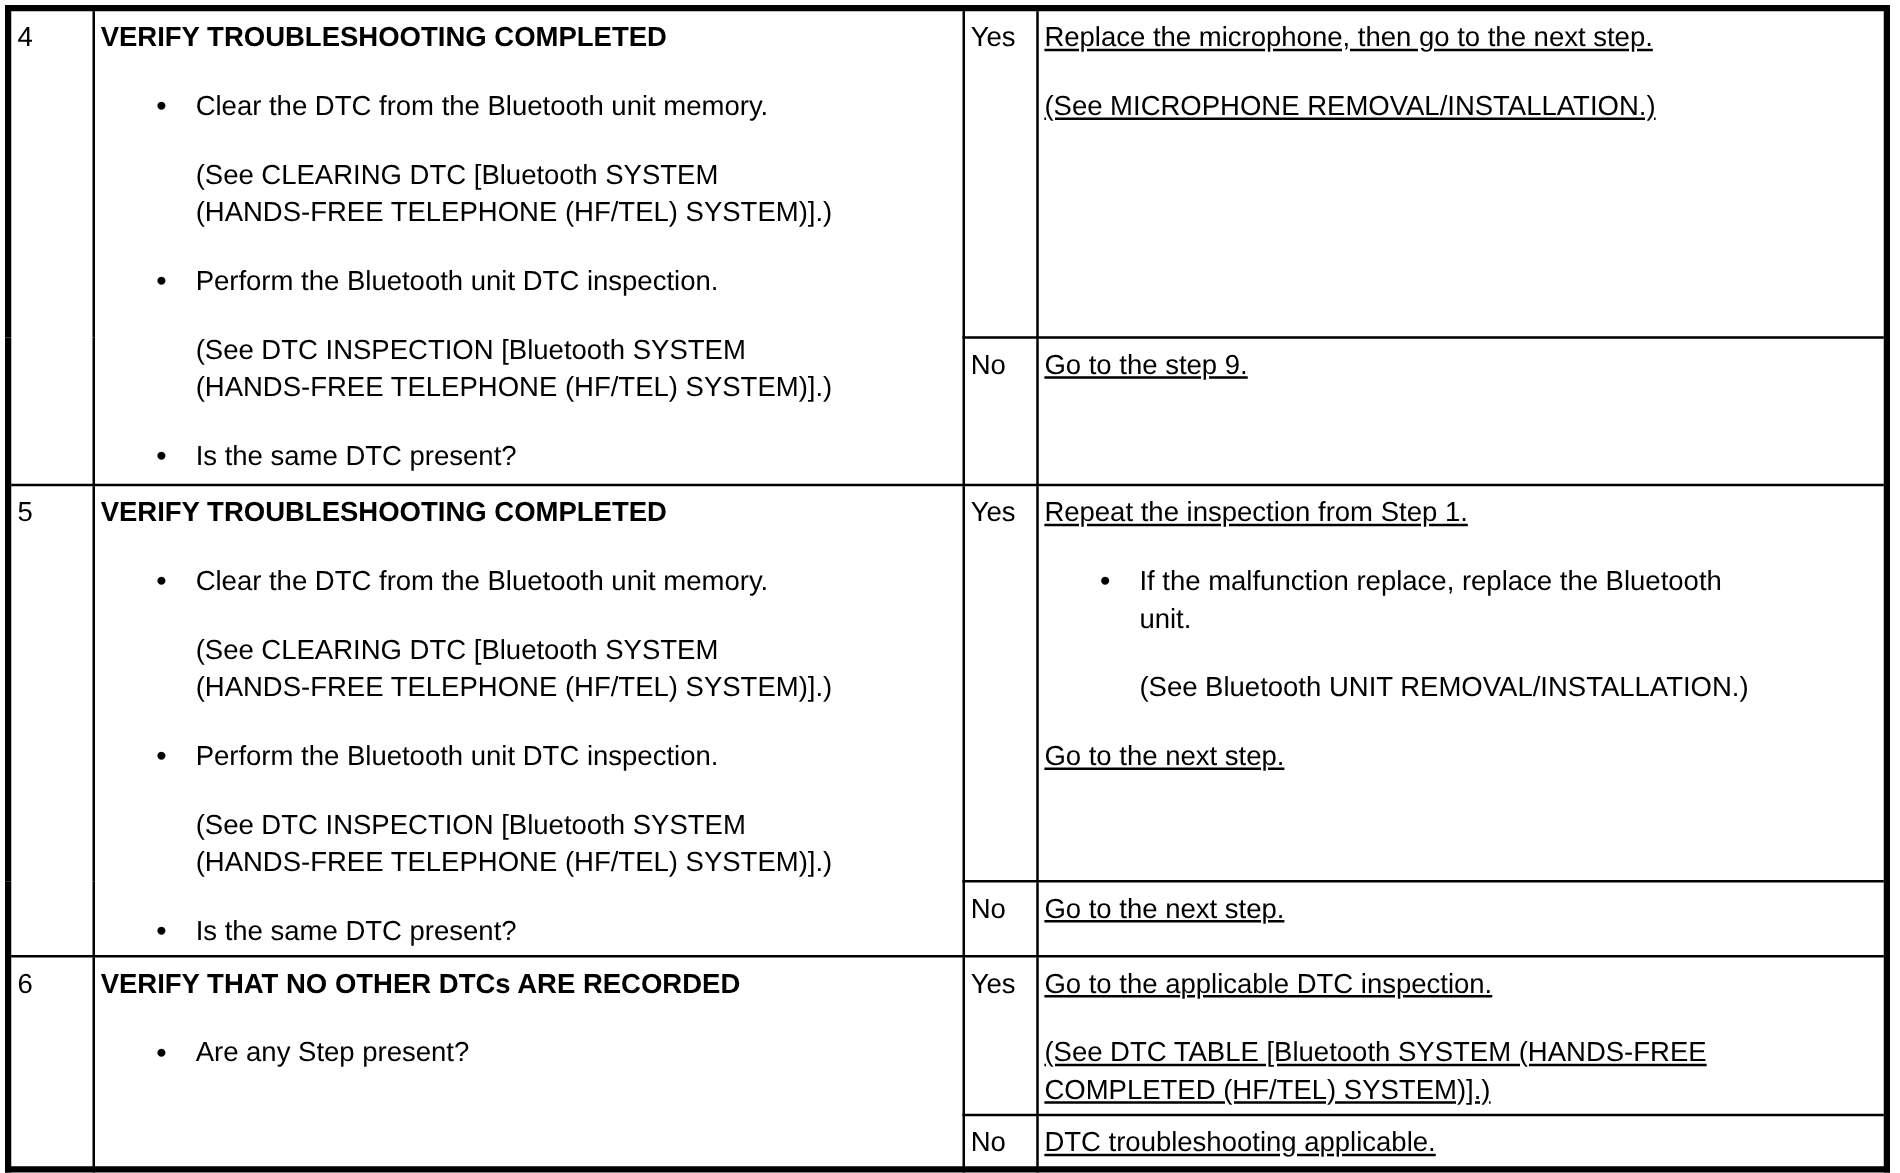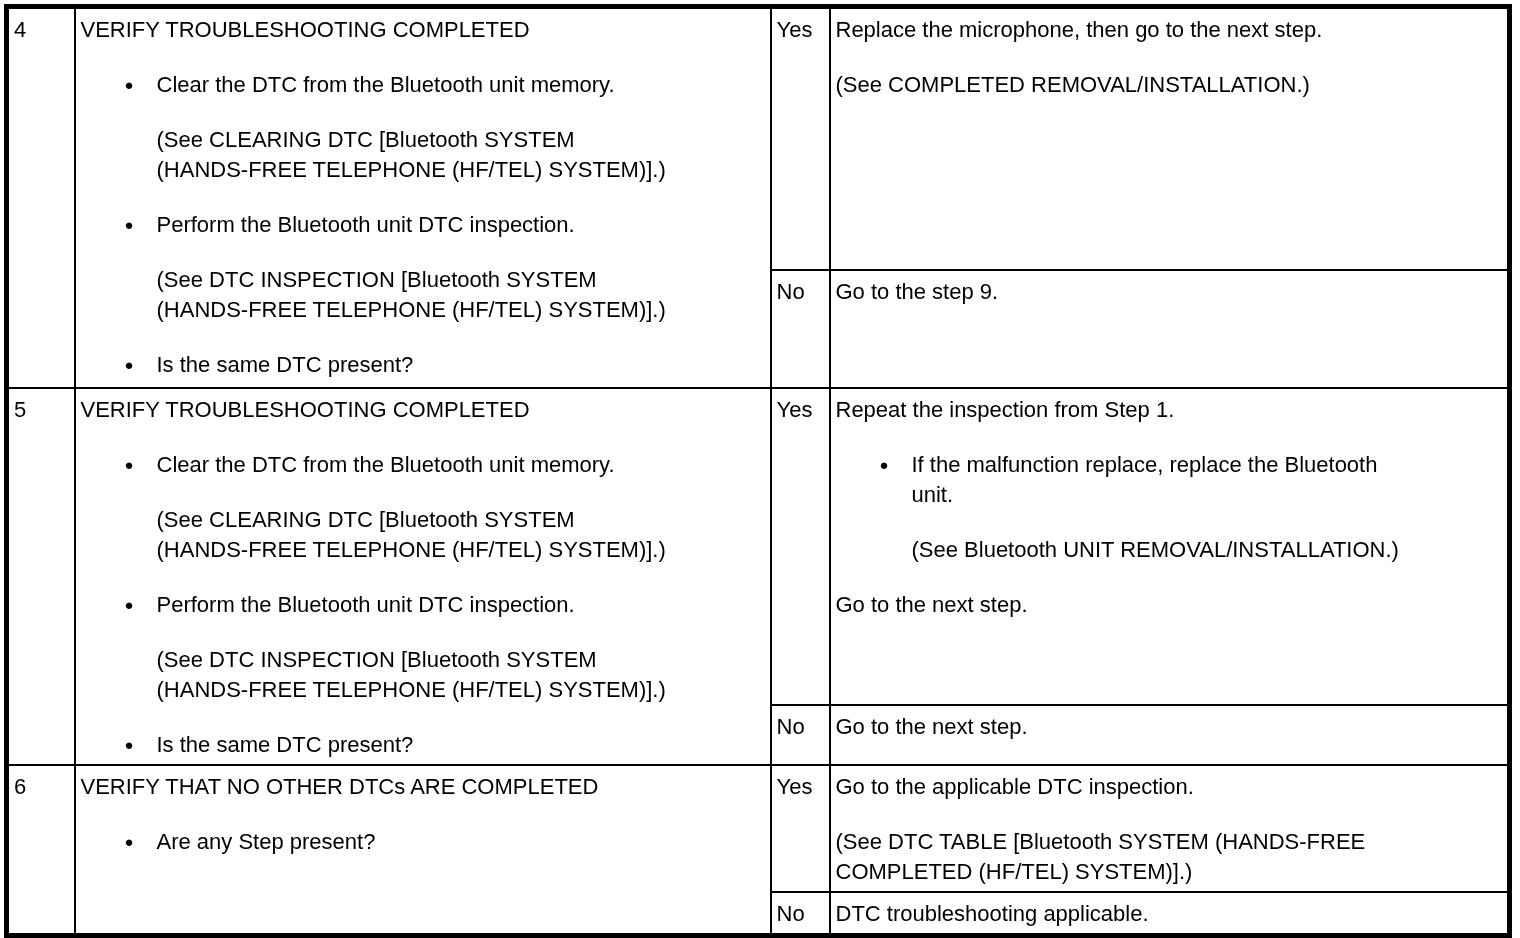--- a/index.html
+++ b/index.html
@@ -25,28 +25,28 @@
     overflow: hidden;
   }
   tr.h263 { height: 263px; }
   tr.h118 { height: 118px; }
   tr.h317 { height: 317px; }
   tr.h60  { height: 60px;  }
   tr.h126 { height: 126px; }
   tr.h40  { height: 40px;  }
 
   .c-step { padding-left: 7px; }
-  .proc-title { font-weight: normal; }
+  .proc-title { font-weight: bold; }
 
   .b-item { display: flex; margin: 25px 0 0 44px; }
   .b-dot  { flex: 0 0 32px; font-size: 15px; }
   .b-text { white-space: pre-line; }
 
   .ref  { margin: 25px 0 0 76px; white-space: pre-line; }
-  .para { white-space: pre-line; }
+  .para { white-space: pre-line; text-decoration: underline; }
   .mt   { margin-top: 25px; }
 </style>
 </head>
 <body>
 
 <div class="page">
   <table class="ts">
     <colgroup>
       <col style="width:68px">
       <col style="width:696px">
@@ -72,21 +72,21 @@
           <div class="ref">(See DTC INSPECTION [Bluetooth SYSTEM
 (HANDS-FREE TELEPHONE (HF/TEL) SYSTEM)].)</div>
           <div class="b-item">
             <span class="b-dot">●</span>
             <span class="b-text">Is the same DTC present?</span>
           </div>
         </td>
         <td class="c-ans">Yes</td>
         <td class="c-act">
           <div class="para">Replace the microphone, then go to the next step.</div>
-          <div class="para mt">(See COMPLETED REMOVAL/INSTALLATION.)</div>
+          <div class="para mt">(See MICROPHONE REMOVAL/INSTALLATION.)</div>
         </td>
       </tr>
       <tr class="h118">
         <td class="c-ans">No</td>
         <td class="c-act">
           <div class="para">Go to the step 9.</div>
         </td>
       </tr>
 
       <tr class="h317">
@@ -125,21 +125,21 @@
       <tr class="h60">
         <td class="c-ans">No</td>
         <td class="c-act">
           <div class="para">Go to the next step.</div>
         </td>
       </tr>
 
       <tr class="h126">
         <td class="c-step" rowspan="2">6</td>
         <td class="c-proc" rowspan="2">
-          <div class="proc-title">VERIFY THAT NO OTHER DTCs ARE COMPLETED</div>
+          <div class="proc-title">VERIFY THAT NO OTHER DTCs ARE RECORDED</div>
           <div class="b-item">
             <span class="b-dot">●</span>
             <span class="b-text">Are any Step present?</span>
           </div>
         </td>
         <td class="c-ans">Yes</td>
         <td class="c-act">
           <div class="para">Go to the applicable DTC inspection.</div>
           <div class="para mt">(See DTC TABLE [Bluetooth SYSTEM (HANDS-FREE
 COMPLETED (HF/TEL) SYSTEM)].)</div>

